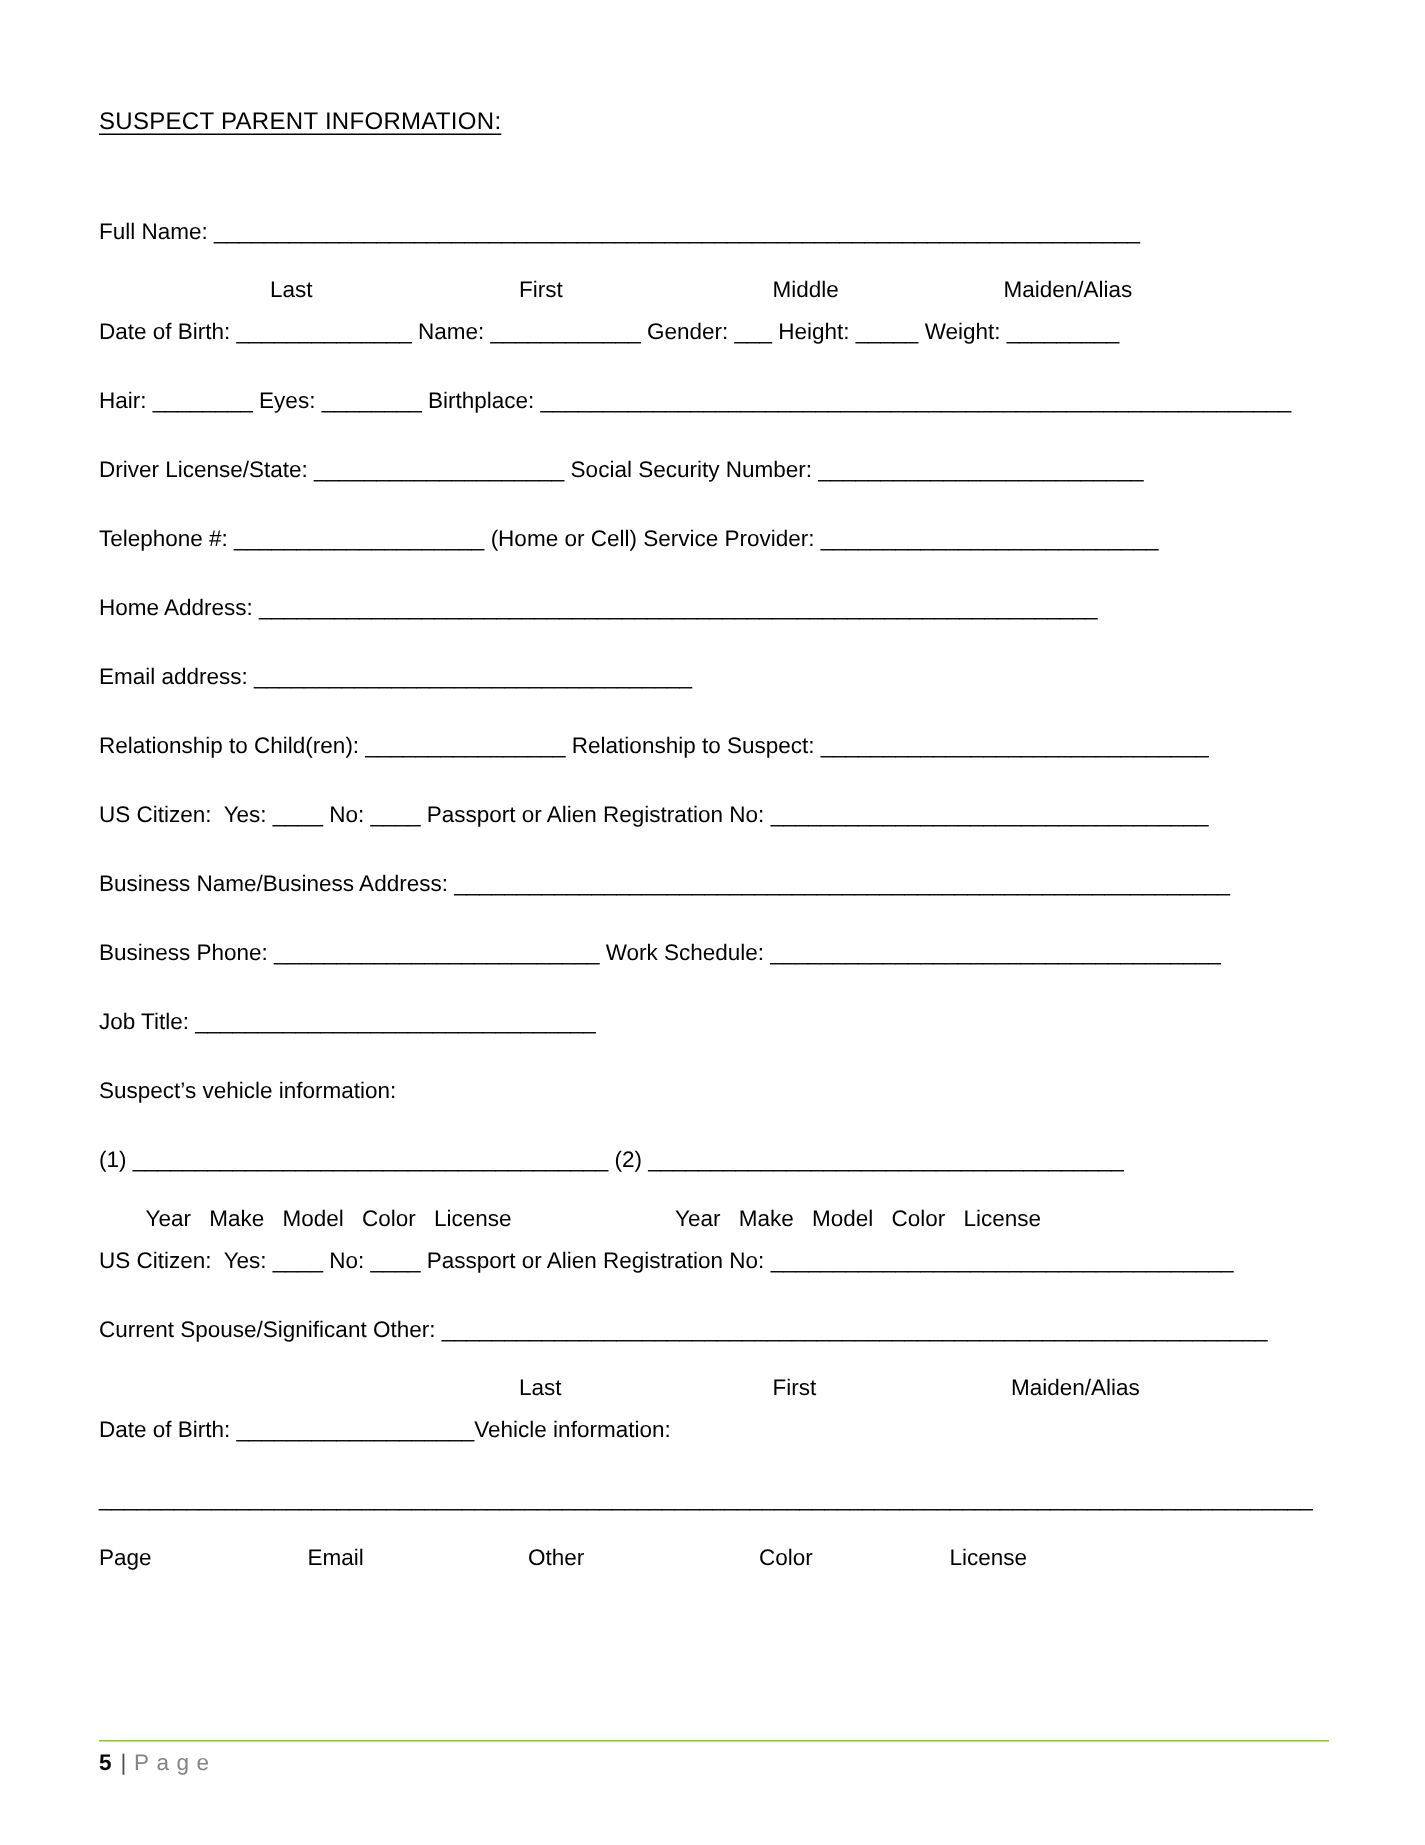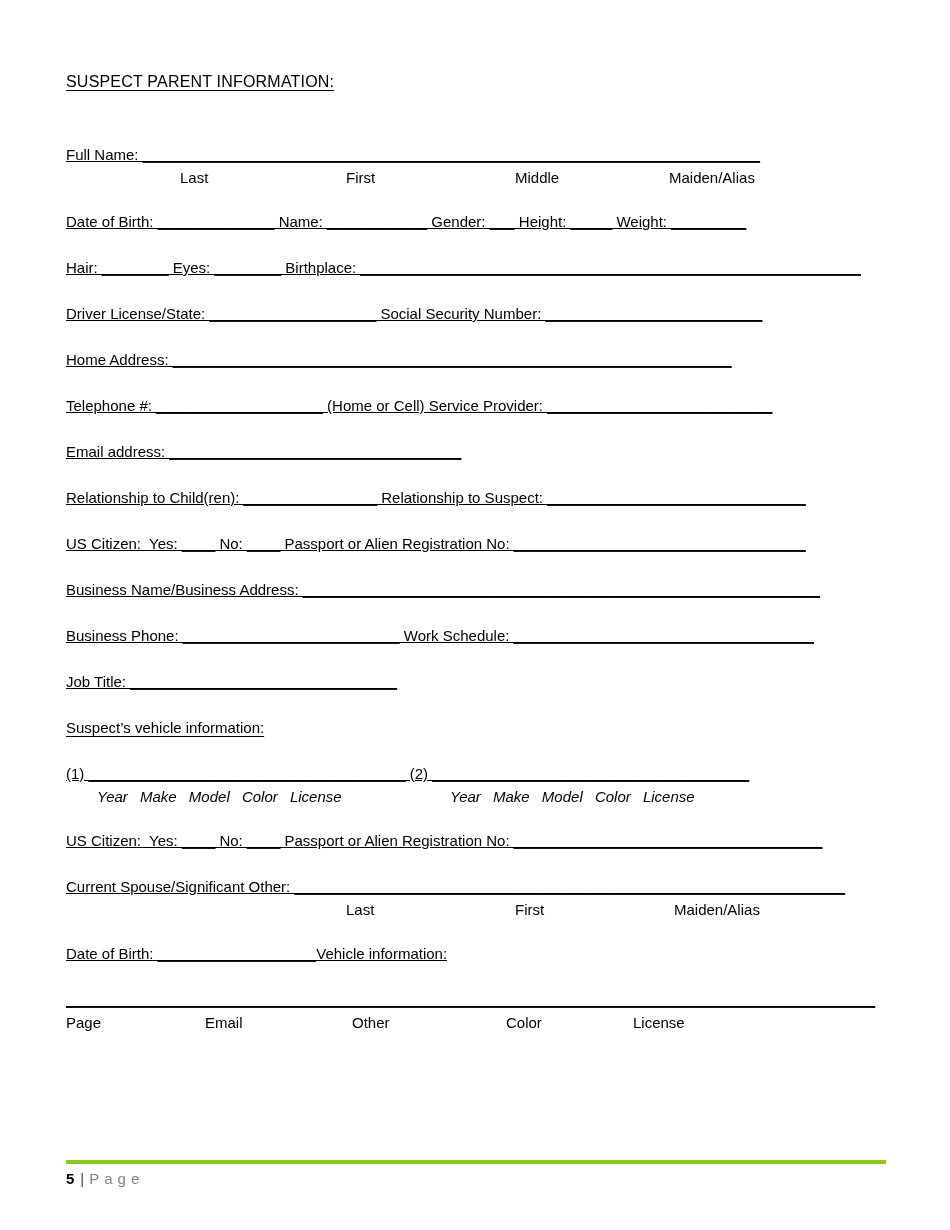--- a/index.html
+++ b/index.html
@@ -21,38 +21,37 @@
     margin: 0 0 53px 0;
     line-height: 20px;
     text-decoration: underline;
     text-underline-offset: 3px;
     letter-spacing: 0.2px;
   }
   .line {
     margin: 0 0 26px 0;
     line-height: 20px;
     white-space: pre-wrap;
-    text-decoration: underline;
   }
   .line.tight { margin-bottom: 2px; }
-  .heading-u { text-decoration: underline; text-underline-offset: 3px; }
+  .heading-u { text-underline-offset: 3px; }
   .sublabels {
     position: relative;
     height: 22px;
     margin: 0 0 23px 0;
     line-height: 22px;
   }
-  .sublabels .sl { position: absolute; top: 0; white-space: nowrap; text-align: center; }
-  .veh-group { word-spacing: 8px; font-style: italic; }
+  .sublabels .sl { position: absolute; top: 16px; white-space: nowrap; text-align: center; }
+  .veh-group { word-spacing: 8px; }
   .footer {
     position: absolute;
     left: 66px;
     right: 64px;
     top: 1160px;
-    border-top: 4px solid #84cc16;
+    border-top: 1px solid #84cc16;
     padding-top: 6px;
     line-height: 18px;
   }
   .footer .pnum { font-weight: 700; color: #000000; }
   .footer .psep { color: #4d4d4d; margin: 0 5px 0 6px; }
   .footer .pword { color: #848484; letter-spacing: 5px; }
 </style>
 </head>
 <body>
 
@@ -64,22 +63,22 @@
   <div class="sublabels">
     <span class="sl" style="left:114px">Last</span>
     <span class="sl" style="left:280px">First</span>
     <span class="sl" style="left:449px">Middle</span>
     <span class="sl" style="left:603px">Maiden/Alias</span>
   </div>
 
   <p class="line">Date of Birth: ______________ Name: ____________ Gender: ___ Height: _____ Weight: _________</p>
   <p class="line">Hair: ________ Eyes: ________ Birthplace: ____________________________________________________________</p>
   <p class="line">Driver License/State: ____________________ Social Security Number: __________________________</p>
+  <p class="line">Telephone #: ____________________ (Home or Cell) Service Provider: ___________________________</p>
   <p class="line">Home Address: ___________________________________________________________________</p>
-  <p class="line">Telephone #: ____________________ (Home or Cell) Service Provider: ___________________________</p>
   <p class="line">Email address: ___________________________________</p>
   <p class="line">Relationship to Child(ren): ________________ Relationship to Suspect: _______________________________</p>
   <p class="line">US Citizen:  Yes: ____ No: ____ Passport or Alien Registration No: ___________________________________</p>
   <p class="line">Business Name/Business Address: ______________________________________________________________</p>
   <p class="line">Business Phone: __________________________ Work Schedule: ____________________________________</p>
   <p class="line">Job Title: ________________________________</p>
 
   <p class="line heading-u">Suspect’s vehicle information:</p>
 
   <p class="line tight">(1) ______________________________________ (2) ______________________________________</p>

